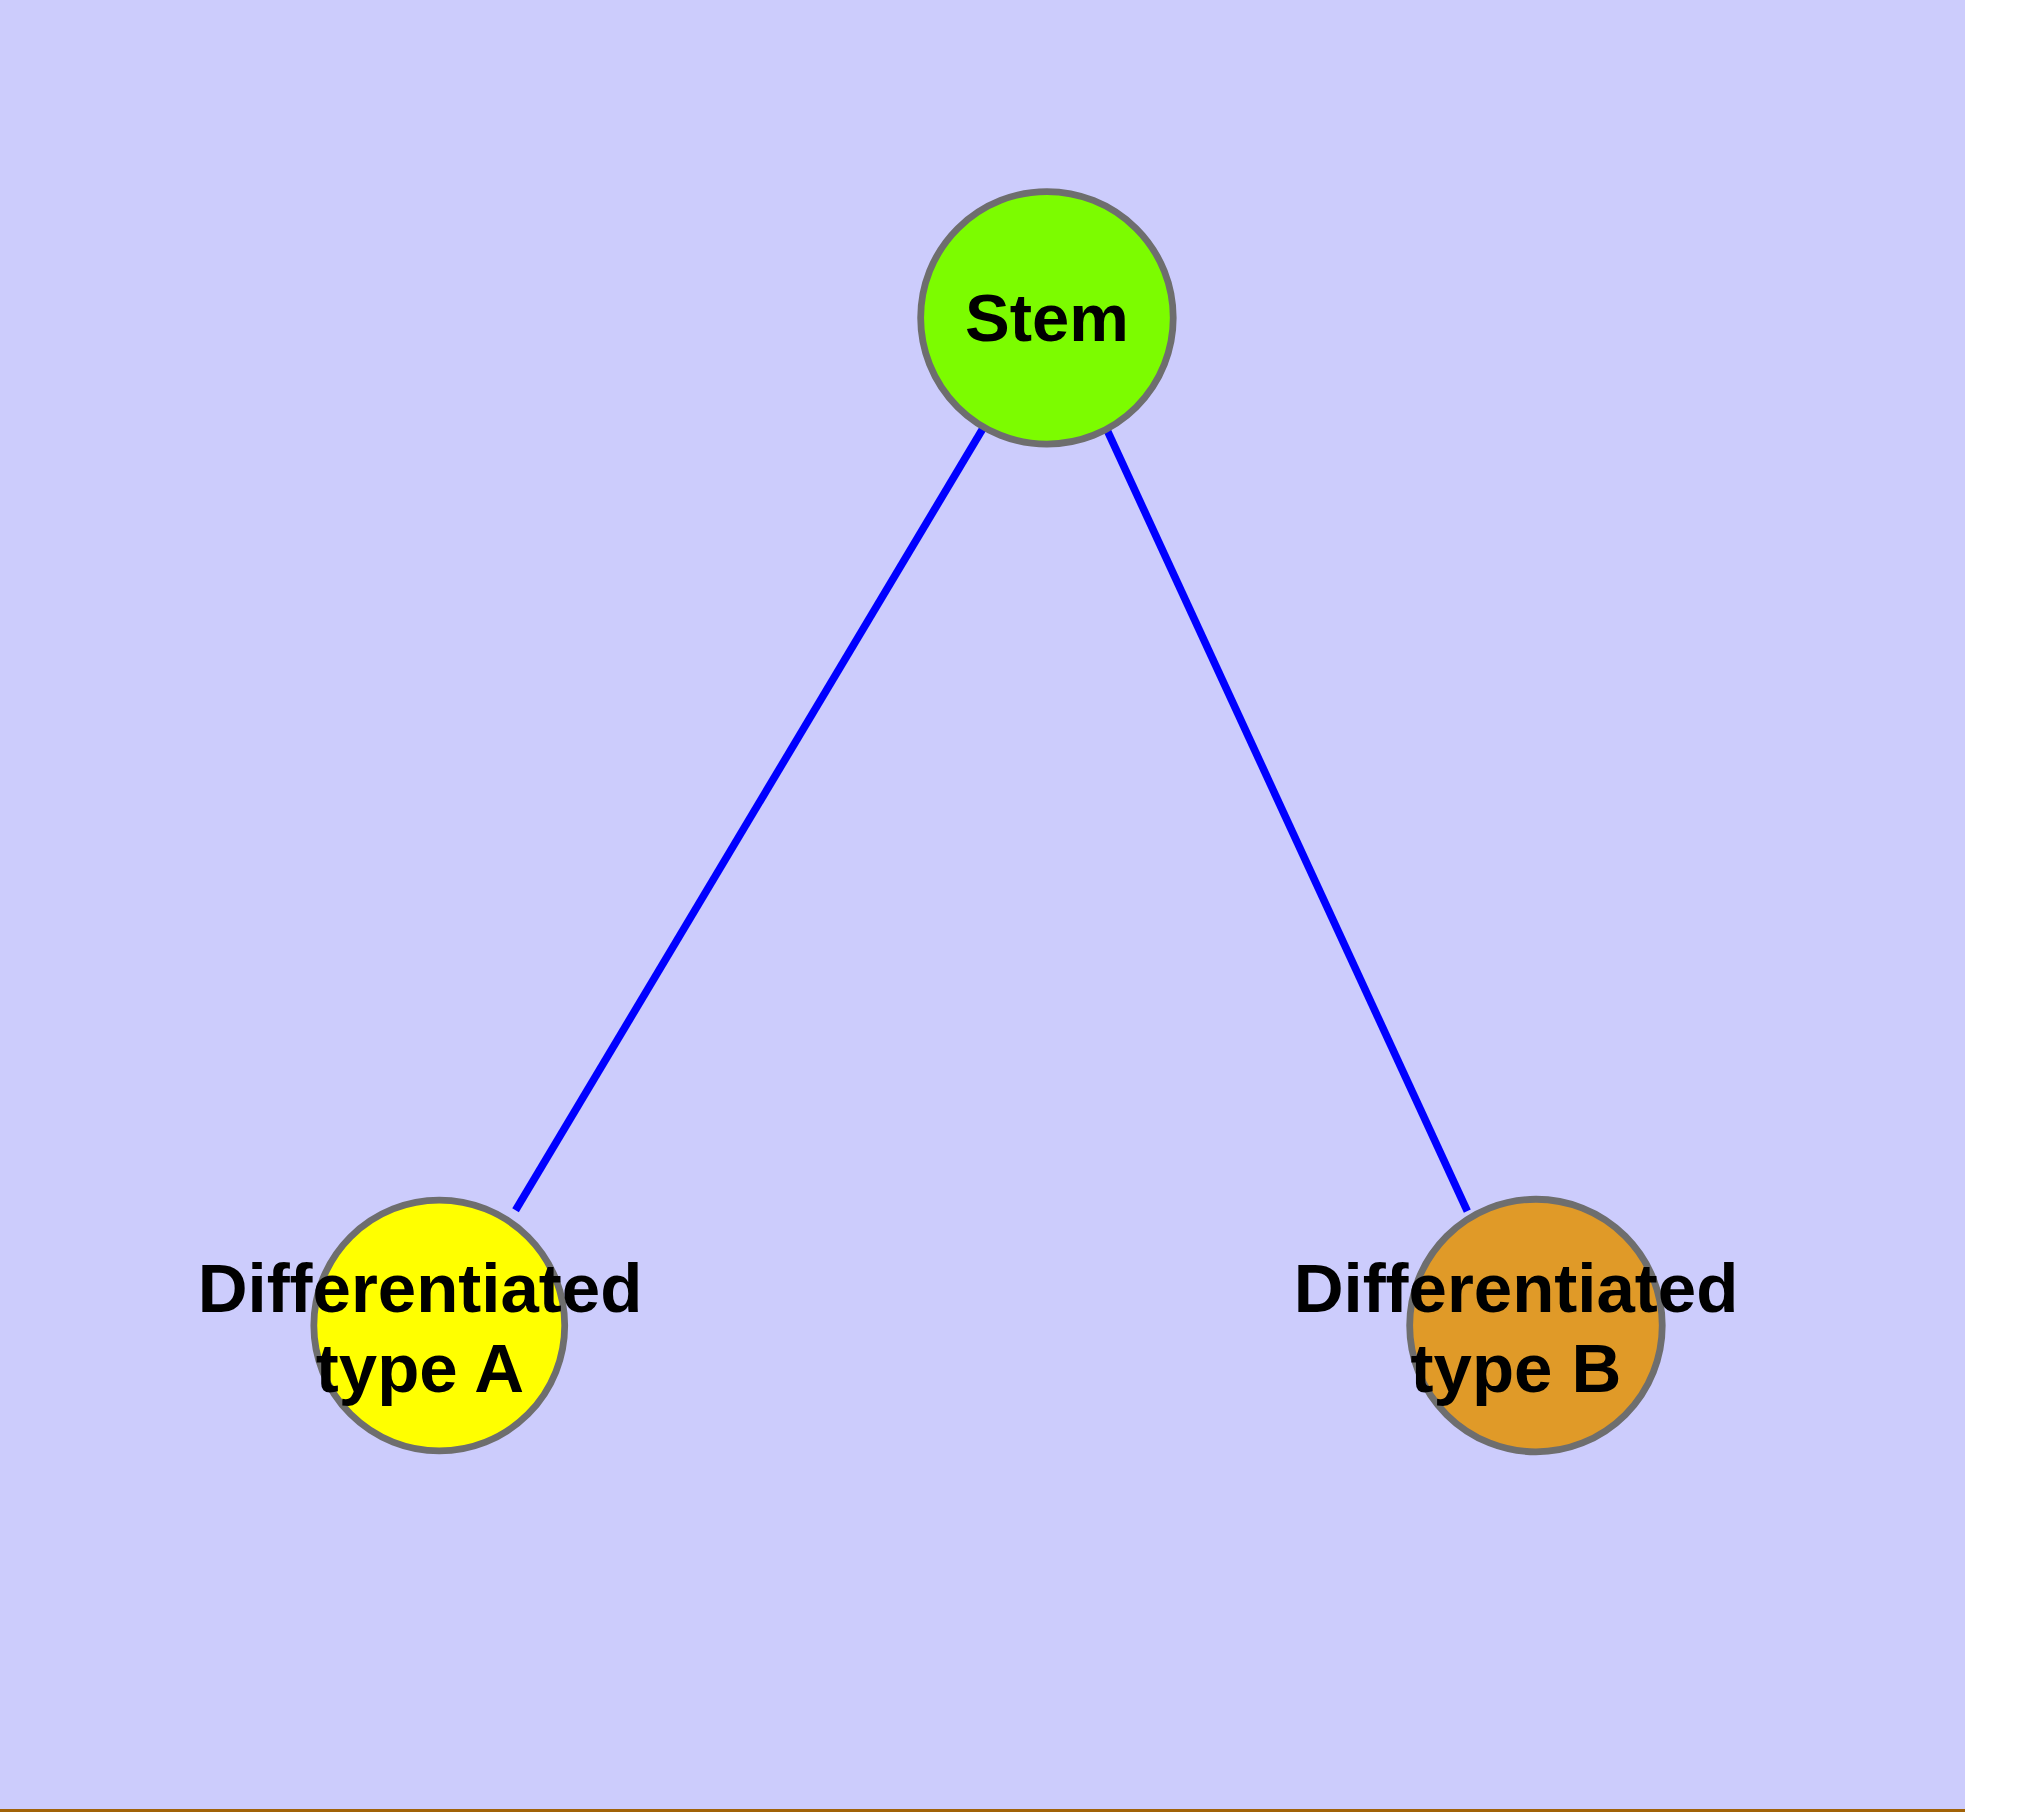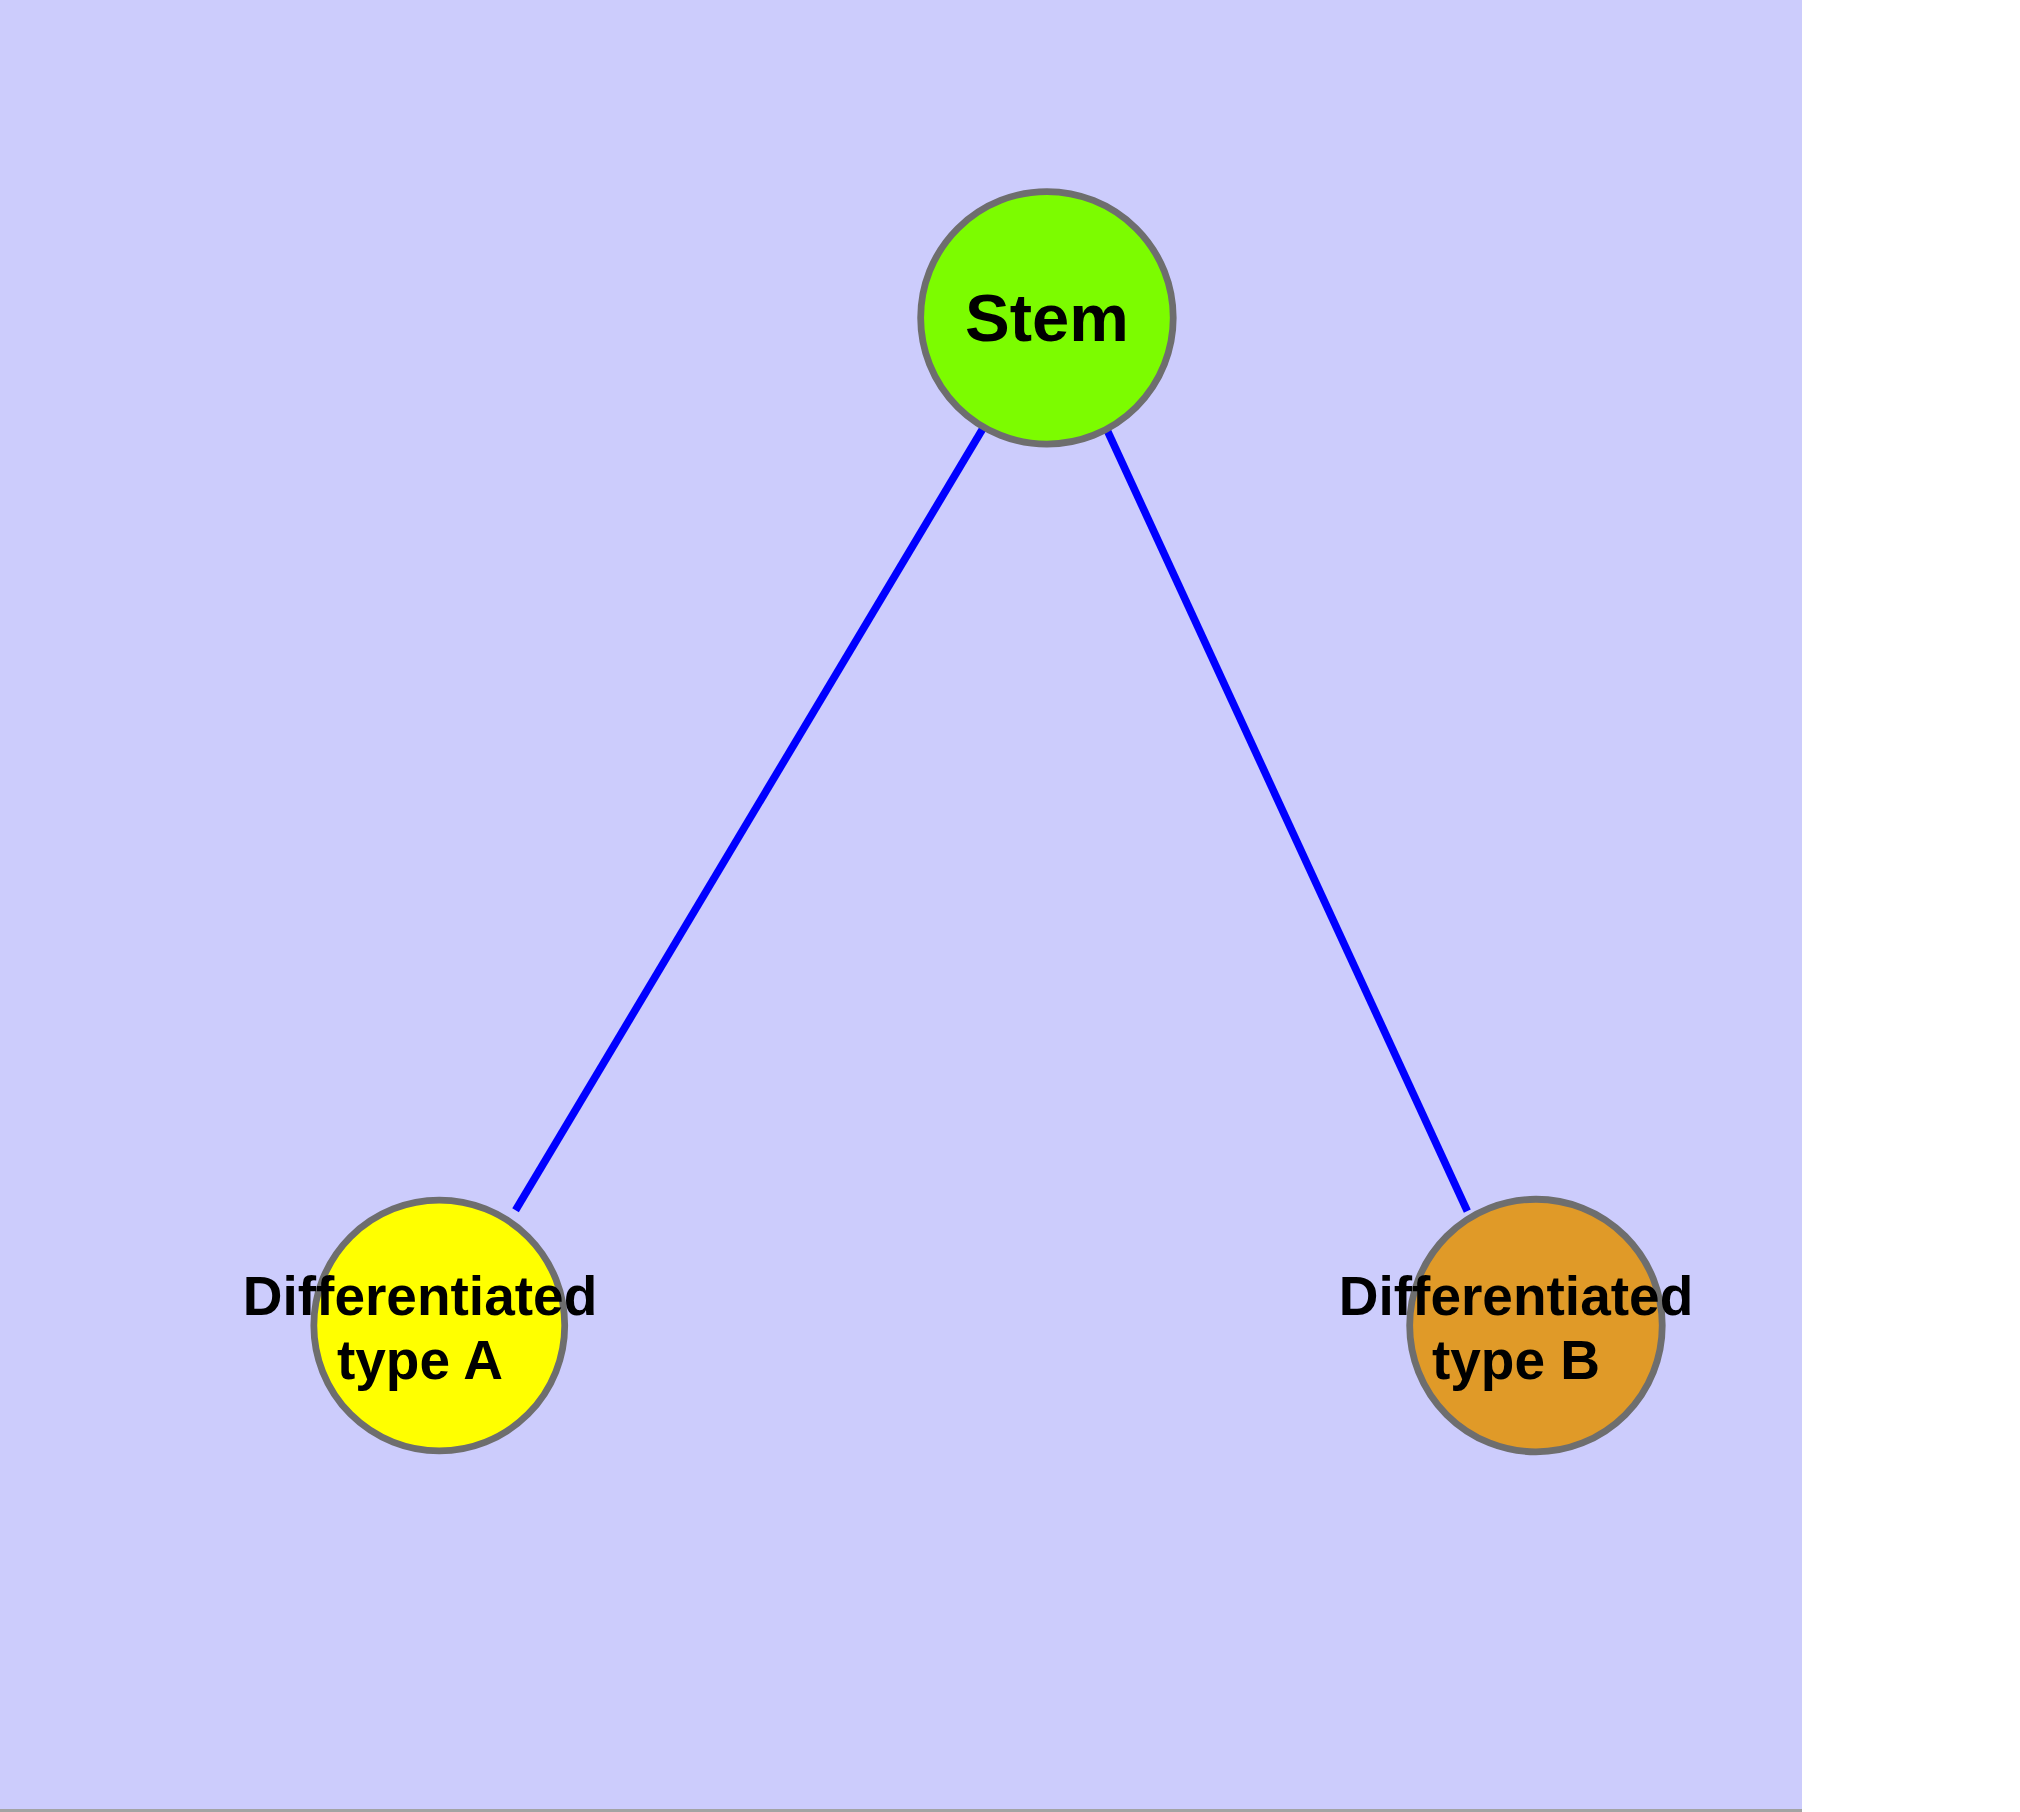--- a/index.html
+++ b/index.html
@@ -2,23 +2,23 @@
 <html style="font-size:13.6px"><head>
 <meta charset="utf-8">
 <style>
   html, body {
     margin: 0;
     padding: 0;
     background: #ffffff;
   }
   #canvas {
     position: relative;
-    width: 1802px;
+    width: 1965px;
     height: 1812px;
-    background: #a3a3a3;
+    background: #a16207;
     overflow: hidden;
     font-family: "Liberation Sans", sans-serif;
   }
   #plot-bg {
     position: absolute;
     left: 0;
     top: 0;
     width: 2021px;
     height: 1809px;
     background: #ccccfc;
@@ -38,21 +38,21 @@
     text-align: center;
     line-height: 1.16;
     white-space: pre-line;
     pointer-events: none;
     transform: translate(-50%, -50%);
   }
   #label-stem {
     font-size: 67px;
   }
   #label-diff-a, #label-diff-b {
-    font-size: 55px;
+    font-size: 69px;
   }
 </style>
 </head>
 <body>
 
 <div id="canvas">
 
   <div id="plot-bg"></div>
 
   <svg id="graph-svg" viewBox="0 0 2384 2138" xmlns="http://www.w3.org/2000/svg">

